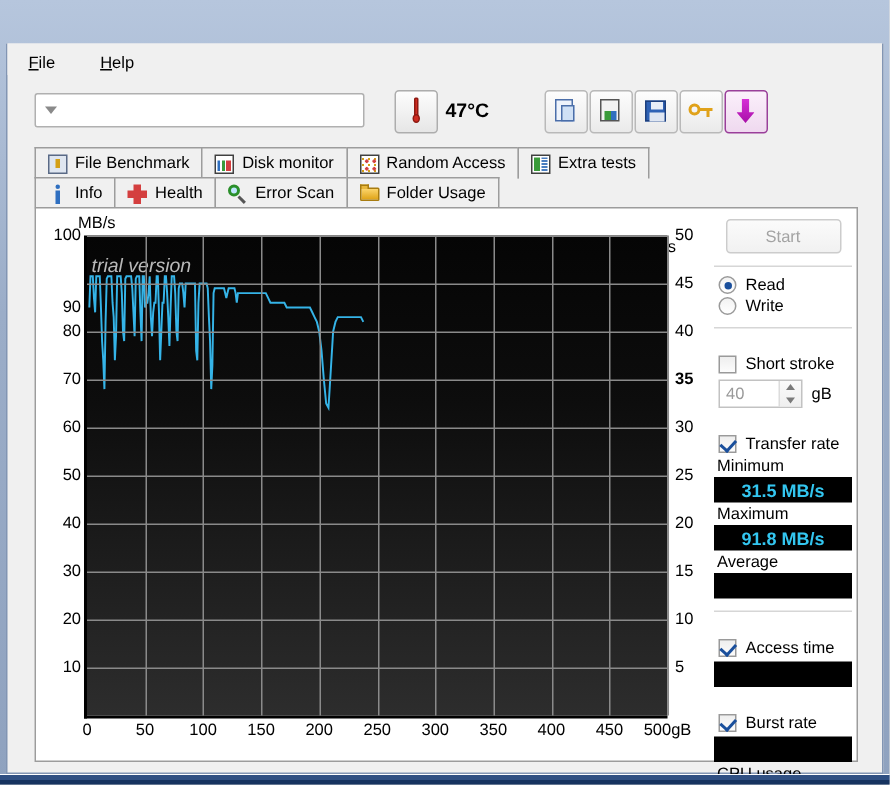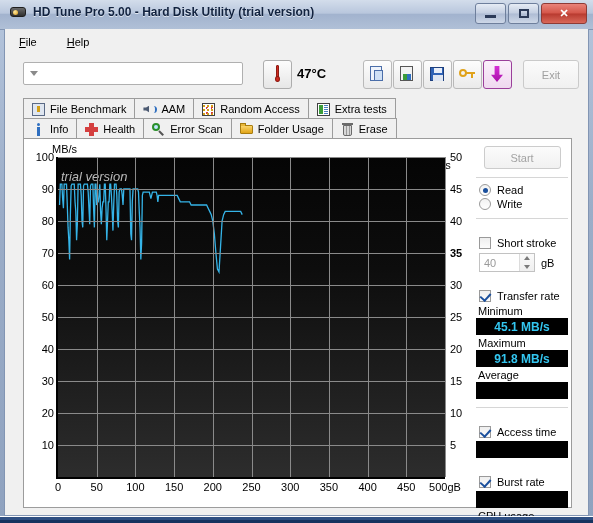--- a/index.html
+++ b/index.html
@@ -190,38 +190,20 @@
     color:#33c6f0;font-size:12px;font-weight:bold;}
   
   .statusstrip{position:absolute;left:0;bottom:0;width:593px;height:7px;
     background:linear-gradient(to bottom,#ffffff 0 1px,#2f4f82 1px 4px,#16335f 4px 7px);}
 </style>
 </head>
 <body>
 
 <div class="window">
 
-  <div class="titlebar">
-    <div class="title-left">
-      <div class="hd-icon">
-        <div class="body"></div>
-          <div class="dot"></div>
-      </div>
-      <div class="title-text">HD Tune Pro 5.00 - Hard Disk Utility (trial version)</div>
-    </div>
-    <div class="winbtns">
-      <div class="wbtn">
-          <div class="glyph-min"></div>
-        </div>
-      <div class="wbtn">
-          <div class="glyph-max"></div>
-        </div>
-      <div class="wbtn close">✕</div>
-    </div>
-  </div>
 
   <div class="client">
 
     <div class="menubar">
       <div class="menuitem"><u>F</u><span>ile</span></div>
       <div class="menuitem"><u>H</u><span>elp</span></div>
     </div>
 
     <div class="toolbar">
       <div class="drive-select">
@@ -249,31 +231,30 @@
         <div class="ico-key">
             <div class="kh"></div>
             <div class="kb"></div>
             <div class="kt"></div>
           </div>
       </div>
       <div class="tbtn purple" style="left:478px">
         <div class="ico-down"></div>
       </div>
 
-      <div class="exit-btn">Exit</div>
     </div>
 
     <div class="tabrow row1">
       <div class="tab">
         <span class="tabicon ic-filebench"></span>
         <span>File Benchmark</span>
       </div>
       <div class="tab">
-        <span class="tabicon ic-aam"></span>
-        <span>AAM</span>
+        <span class="tabicon ic-diskmon"></span>
+        <span>Disk monitor</span>
       </div>
       <div class="tab">
         <span class="tabicon ic-random"></span>
         <span>Random Access</span>
       </div>
       <div class="tab">
         <span class="tabicon ic-extra"></span>
         <span>Extra tests</span>
       </div>
     </div>
@@ -287,24 +268,20 @@
         <span class="tabicon ic-health"></span>
         <span>Health</span>
       </div>
       <div class="tab">
         <span class="tabicon ic-errscan"></span>
         <span>Error Scan</span>
       </div>
       <div class="tab">
         <span class="tabicon ic-folder"></span>
         <span>Folder Usage</span>
-      </div>
-      <div class="tab">
-        <span class="tabicon ic-erase"></span>
-        <span>Erase</span>
       </div>
     </div>
 
     <div class="pane">
 
       <div class="graph-wrap">
         <div class="ylabel-left">MB/s</div>
         <div class="ylabel-right">ms</div>
         <div class="plot" id="plot">
           <div class="watermark">trial version</div>
@@ -332,21 +309,21 @@
             <div class="grid-h" style="top: 32px;"></div>
             <div class="grid-h" style="top: 0px;"></div>
             <div class="tick-l" style="top: 288px;">10</div>
             <div class="tick-l" style="top: 256px;">20</div>
             <div class="tick-l" style="top: 224px;">30</div>
             <div class="tick-l" style="top: 192px;">40</div>
             <div class="tick-l" style="top: 160px;">50</div>
             <div class="tick-l" style="top: 128px;">60</div>
             <div class="tick-l" style="top: 96px;">70</div>
             <div class="tick-l" style="top: 64px;">80</div>
-            <div class="tick-l" style="top: 32px;">90</div>
+            <div class="tick-l" style="top: 48px;">90</div>
             <div class="tick-l" style="top: 0px;">100</div>
             <div class="tick-r" style="top: 288px;">5</div>
             <div class="tick-r" style="top: 256px;">10</div>
             <div class="tick-r" style="top: 224px;">15</div>
             <div class="tick-r" style="top: 192px;">20</div>
             <div class="tick-r" style="top: 160px;">25</div>
             <div class="tick-r" style="top: 128px;">30</div>
             <div class="tick-r" style="top: 96px; font-weight: bold;">35</div>
             <div class="tick-r" style="top: 64px;">40</div>
             <div class="tick-r" style="top: 32px;">45</div>
@@ -394,21 +371,21 @@
           </span>
           <span class="lbl">gB</span>
         </div>
 
         <div class="chk-row">
           <span class="chk on"></span>
           <span class="lbl">Transfer rate</span>
         </div>
 
         <div class="res-label">Minimum</div>
-        <div class="res-box">45.1 MB/s</div>
+        <div class="res-box">31.5 MB/s</div>
         <div class="res-label">Maximum</div>
         <div class="res-box">91.8 MB/s</div>
         <div class="res-label">Average</div>
         <div class="res-box"></div>
 
         <div class="sep"></div>
 
         <div class="chk-row">
           <span class="chk on"></span>
           <span class="lbl">Access time</span>

